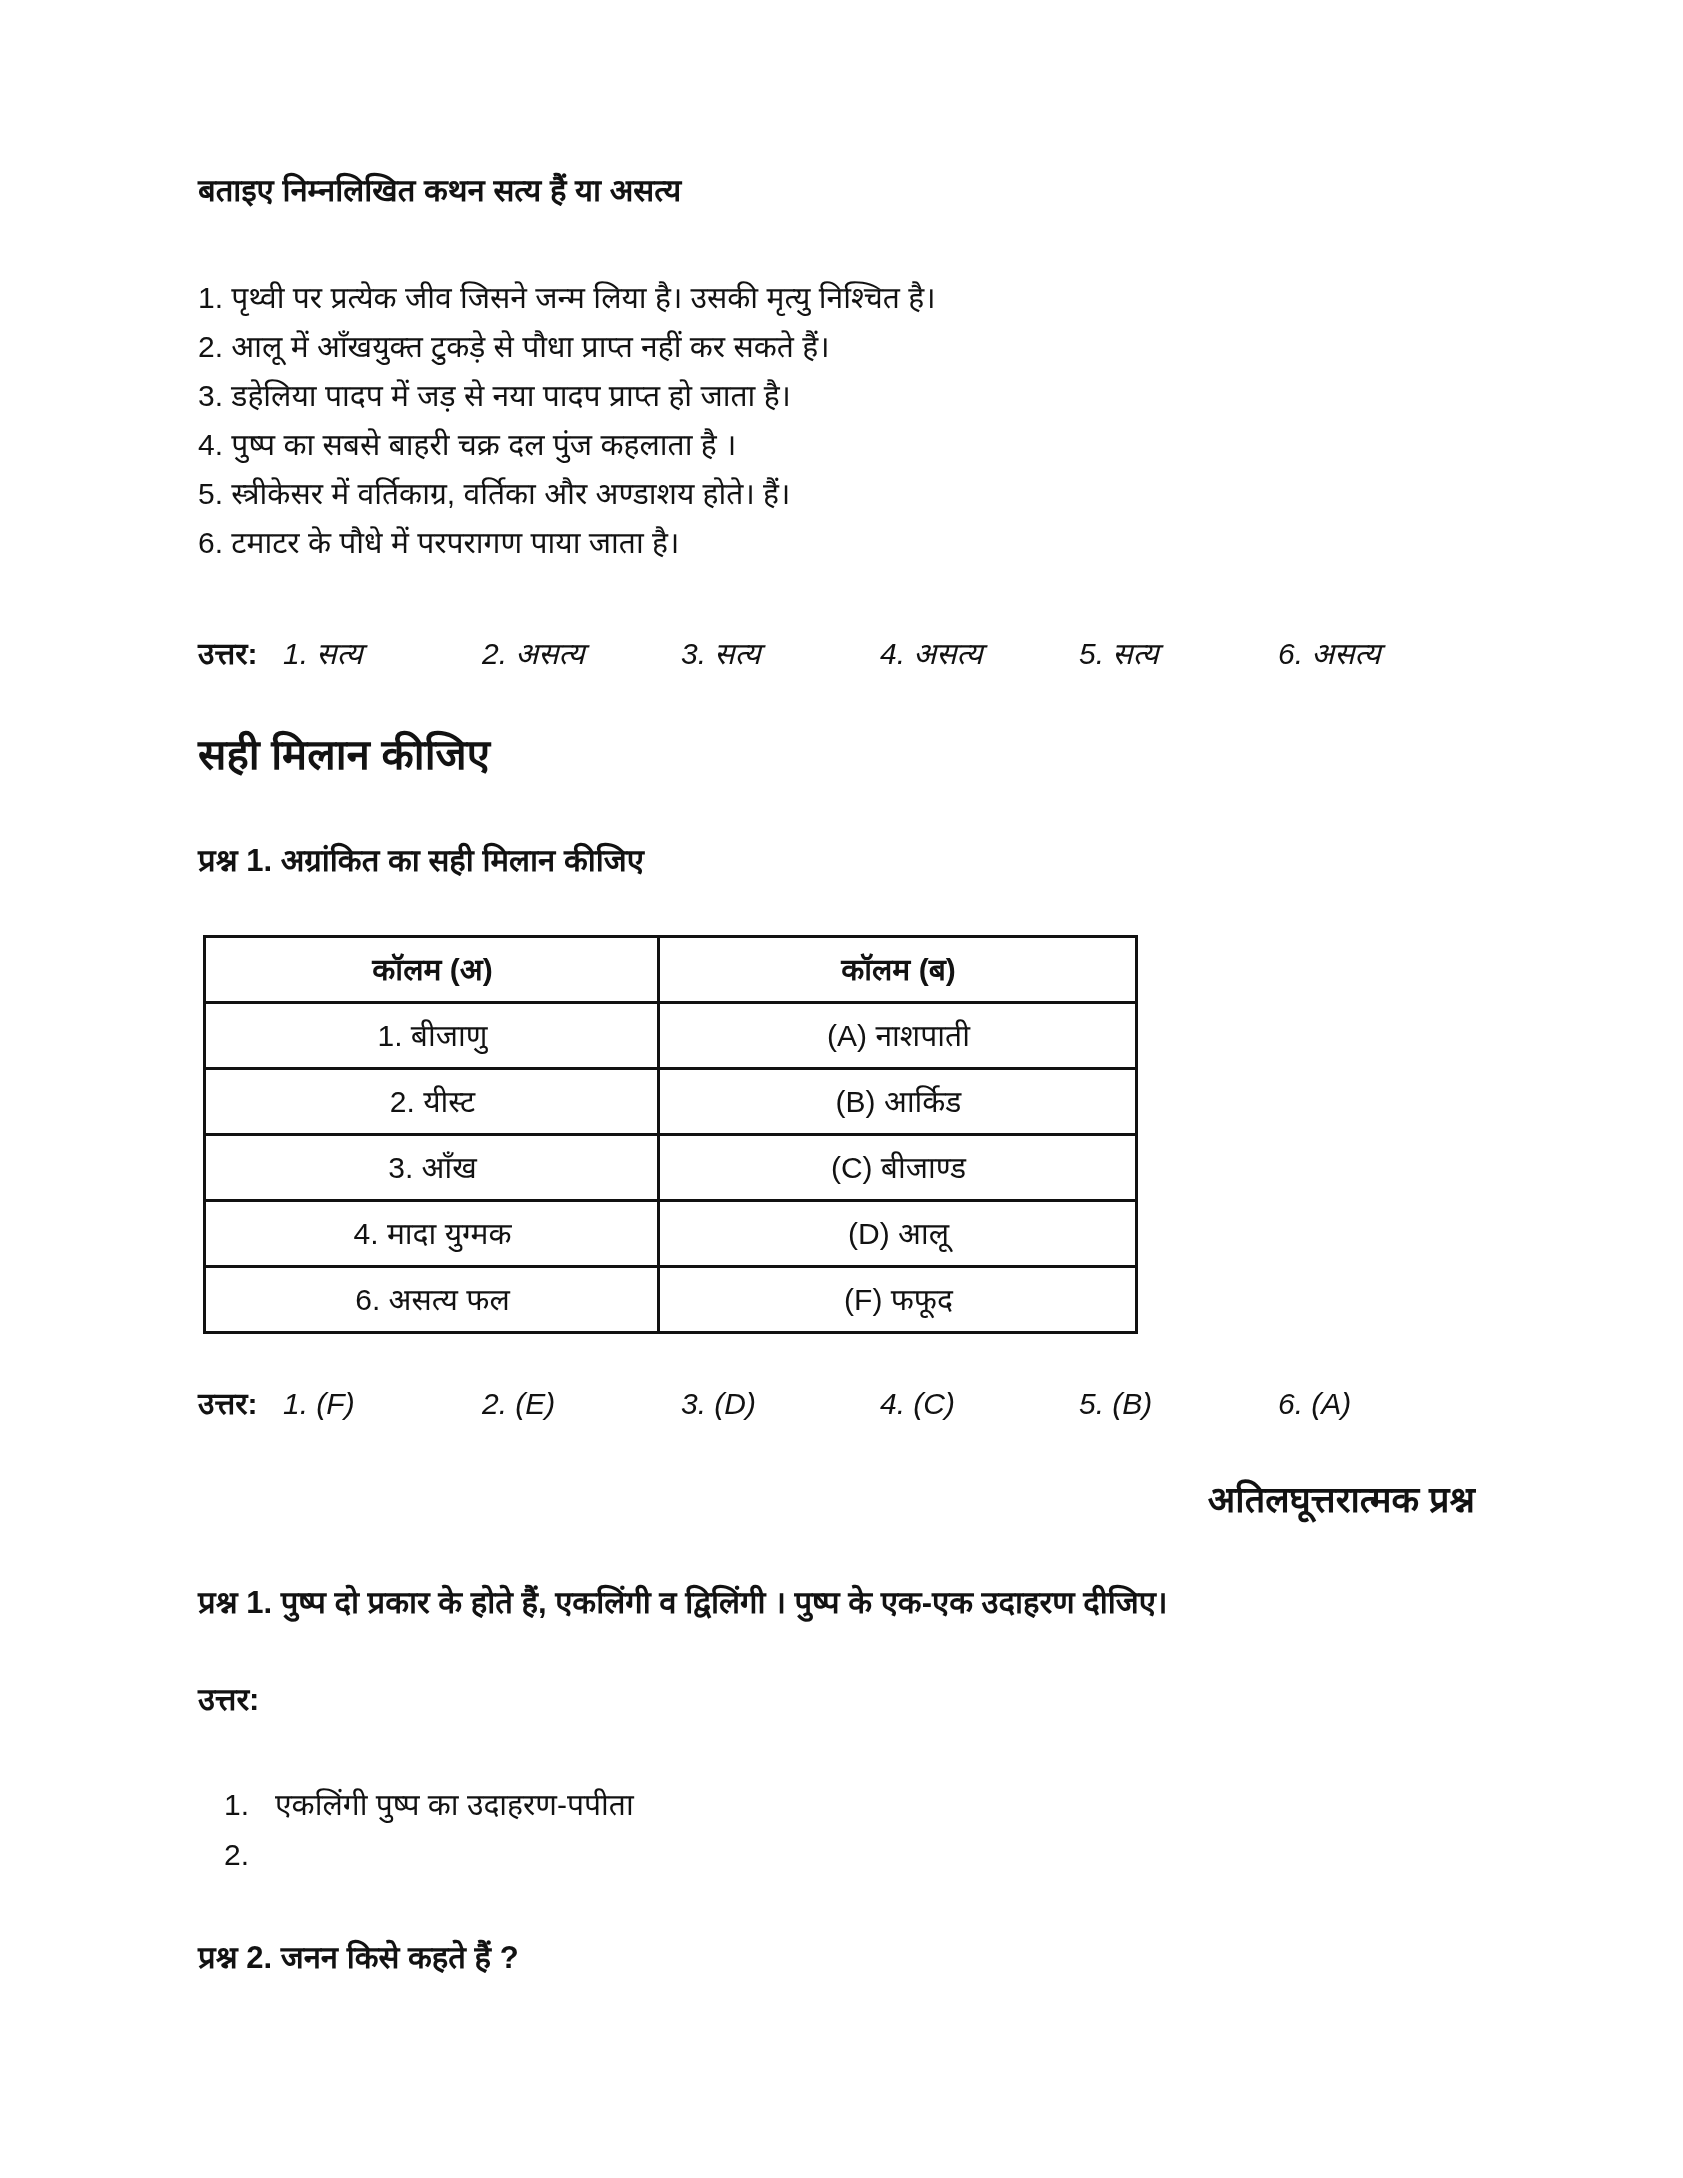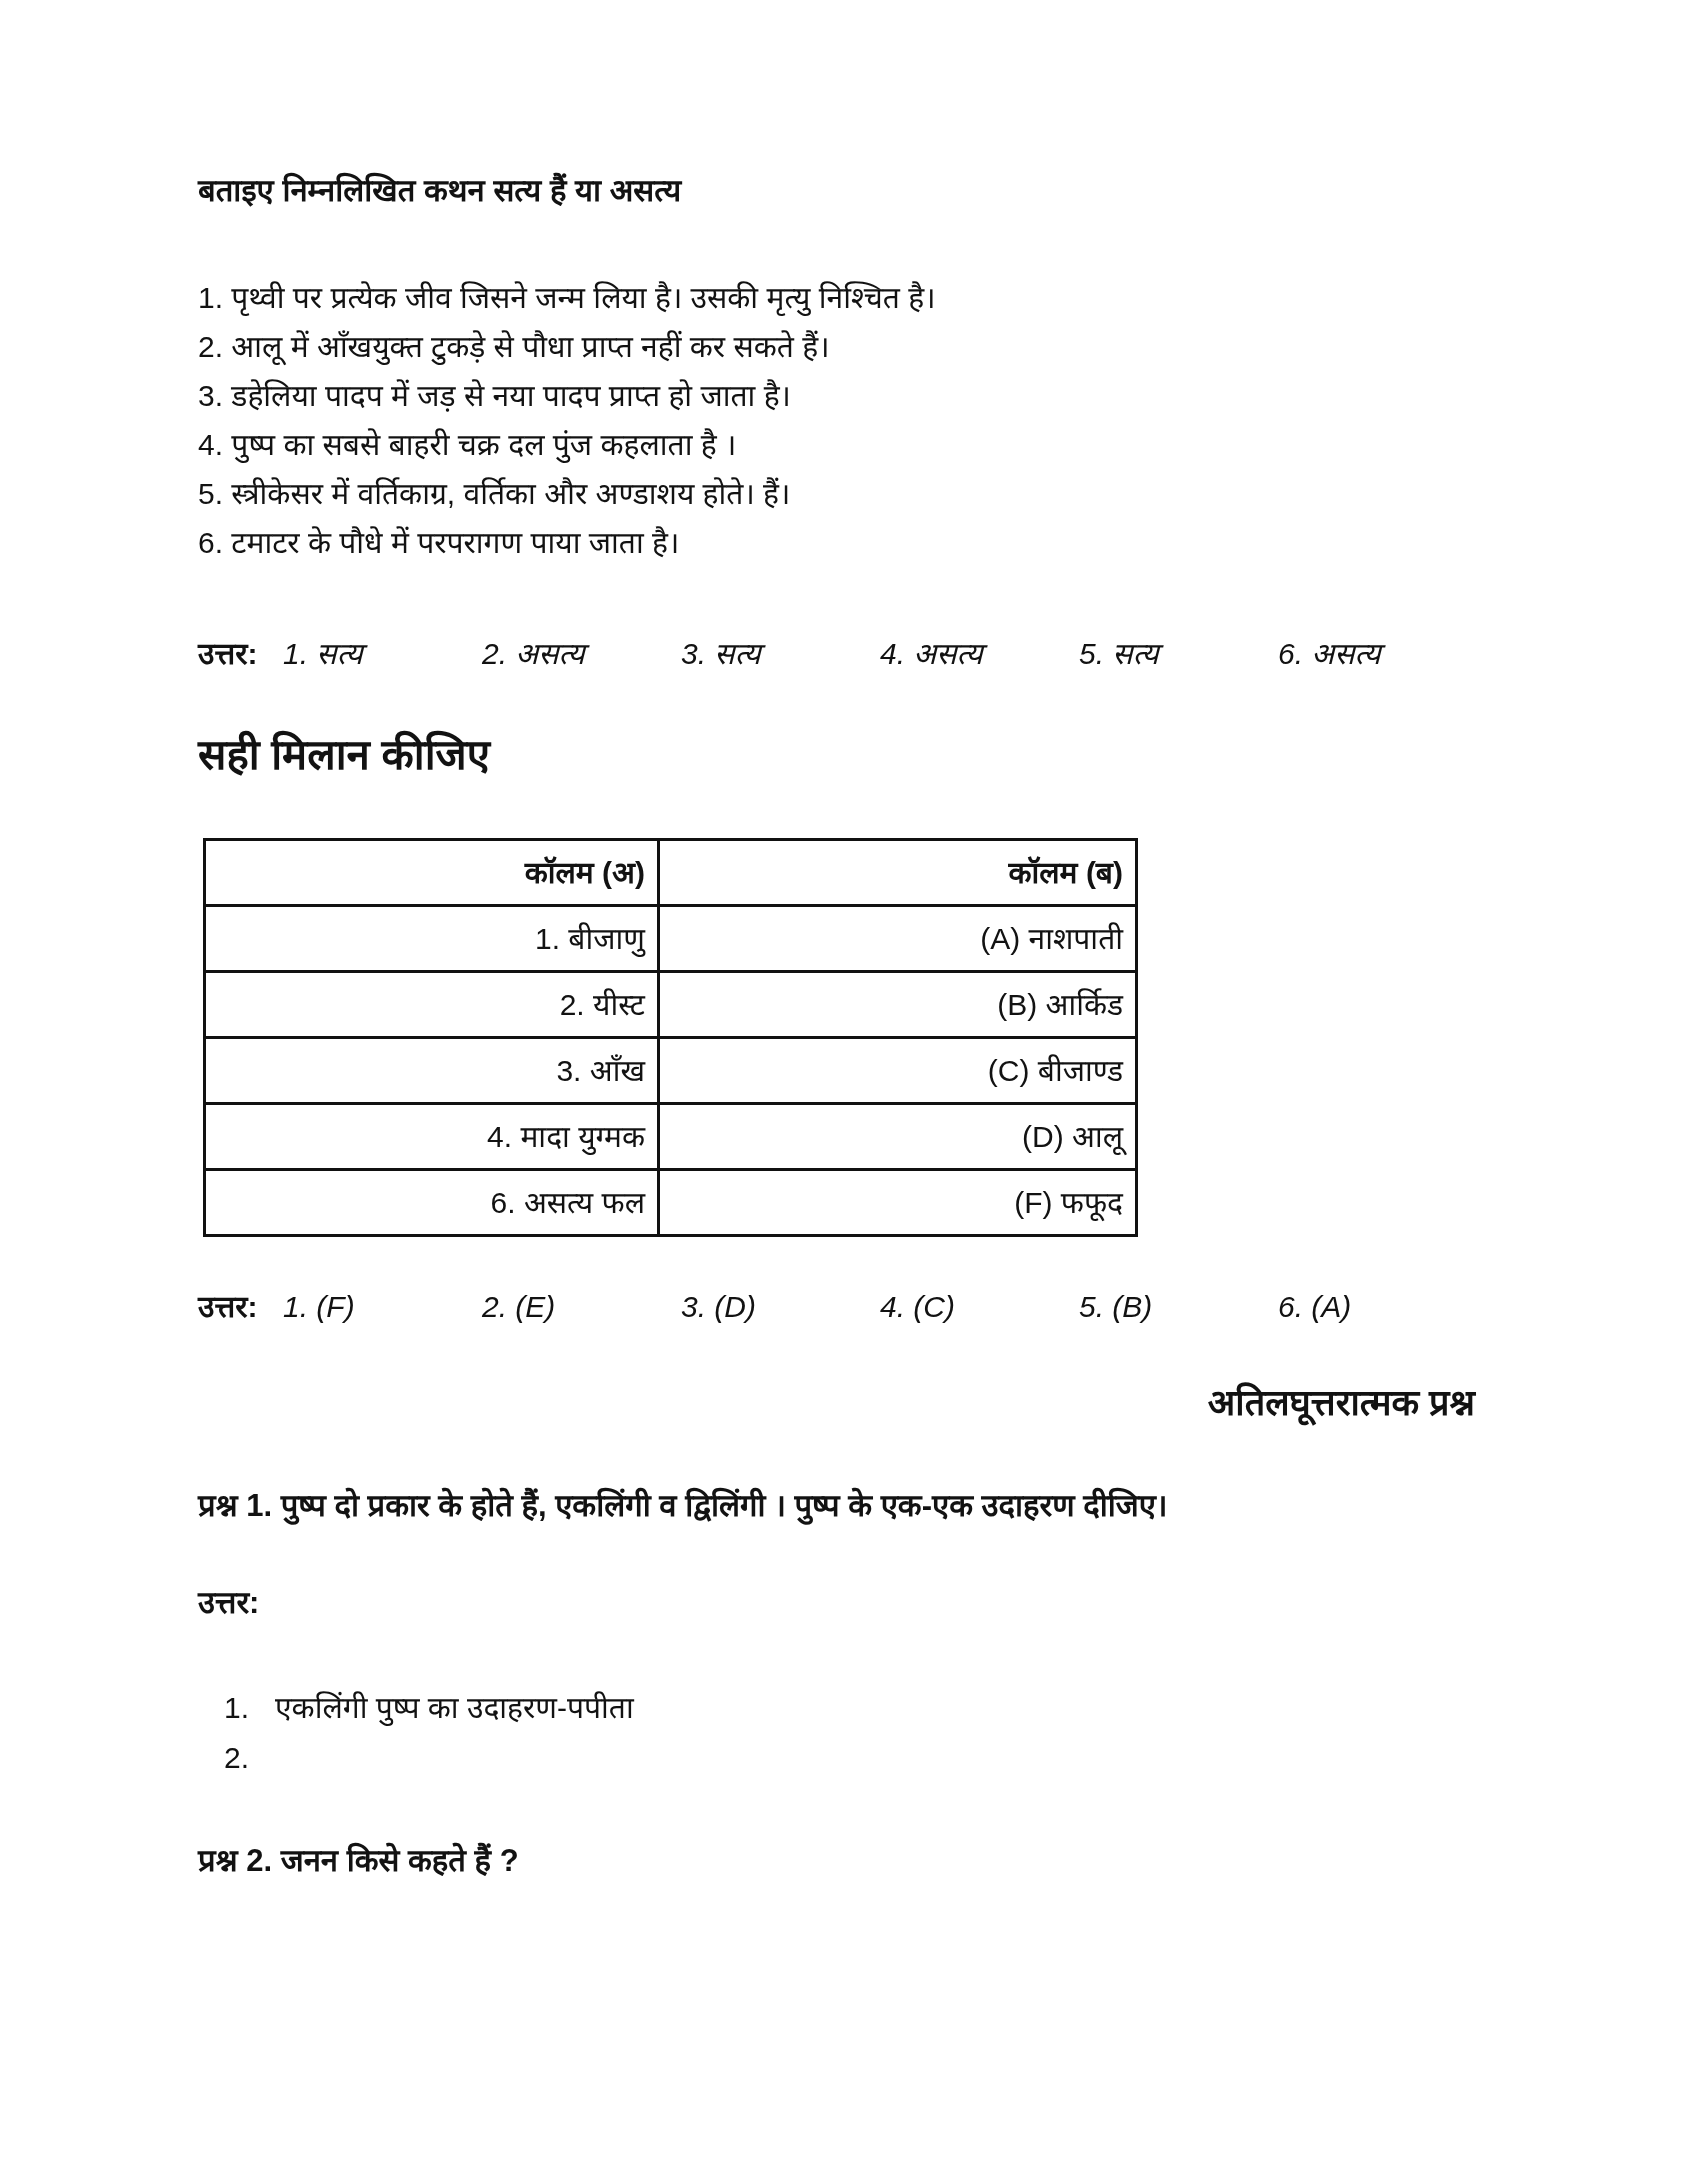--- a/index.html
+++ b/index.html
@@ -64,21 +64,21 @@
   }
   table.match-table {
     border-collapse: collapse;
     margin: 0 0 48px 5px;
     width: 933px;
     table-layout: fixed;
   }
   table.match-table td, table.match-table th {
     border: 3px solid #111111;
     font-size: 30px;
-    text-align: right;
+    text-align: center;
     padding: 10px 12px 12px 14px;
     height: 32px;
     vertical-align: middle;
   }
   table.match-table th {
     font-weight: bold;
   }
   table.match-table col.col-a { width: 454px; }
   table.match-table col.col-b { width: 478px; }
   .h3-heading {
@@ -126,20 +126,21 @@
     <span class="ans-item">1. सत्य</span>
     <span class="ans-item">2. असत्य</span>
     <span class="ans-item">3. सत्य</span>
     <span class="ans-item">4. असत्य</span>
     <span class="ans-item">5. सत्य</span>
     <span class="ans-item">6. असत्य</span>
   </div>
 
   <div class="h2-heading">सही मिलान कीजिए</div>
 
+  <div class="question-line">प्रश्न 1. अग्रांकित का सही मिलान कीजिए</div>
 
   <table class="match-table">
     <colgroup>
         <col class="col-a">
         <col class="col-b">
       </colgroup>
     <tbody>
         <tr>
       <th>कॉलम (अ)</th>
       <th>कॉलम (ब)</th>

